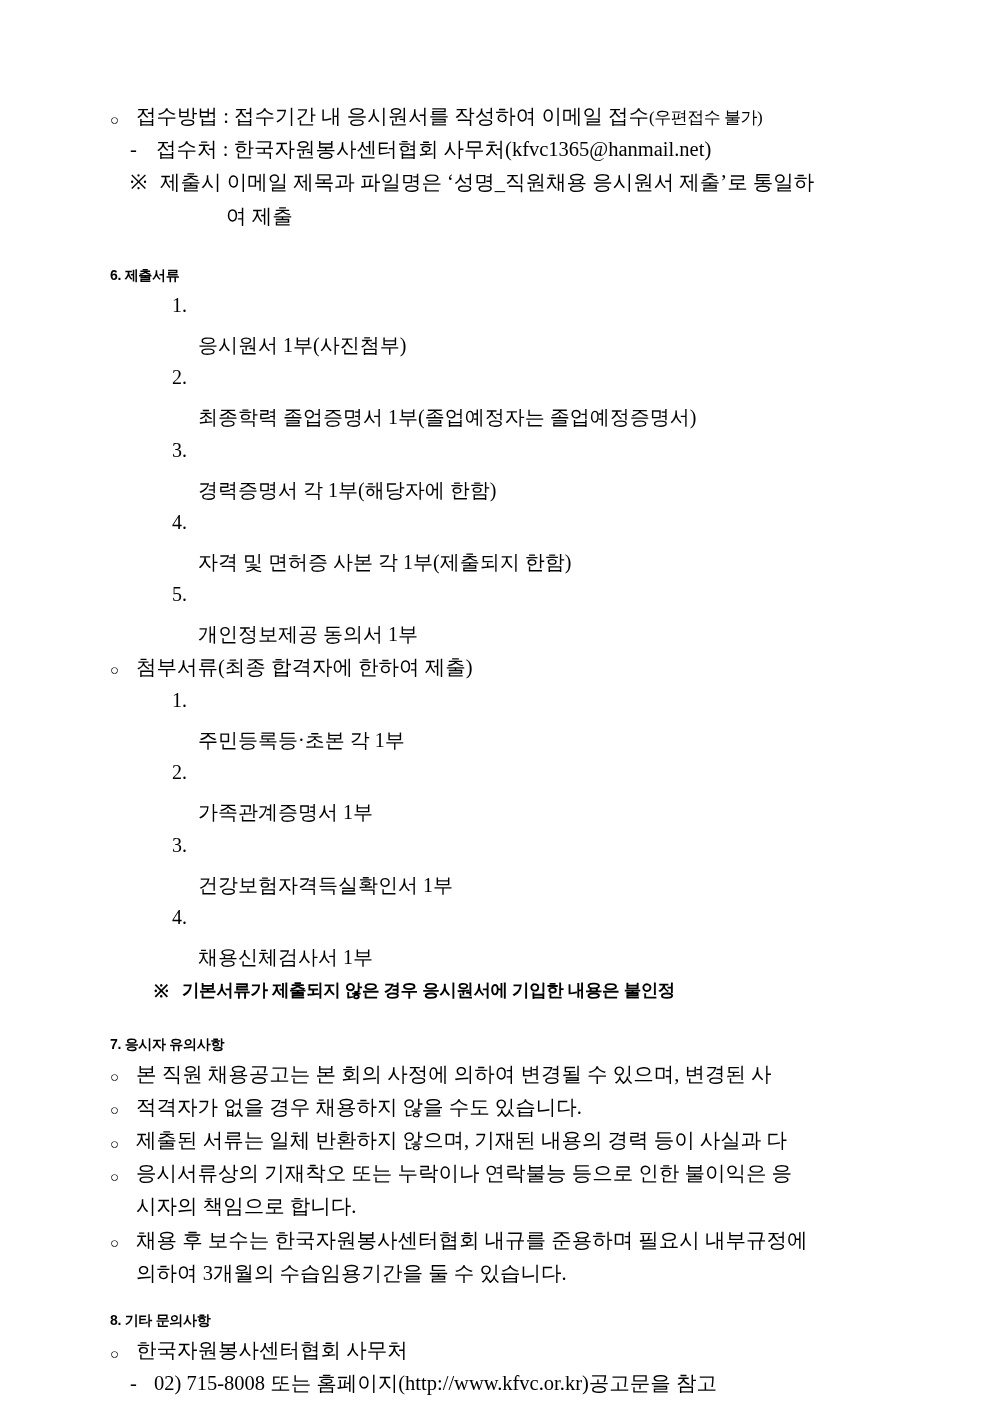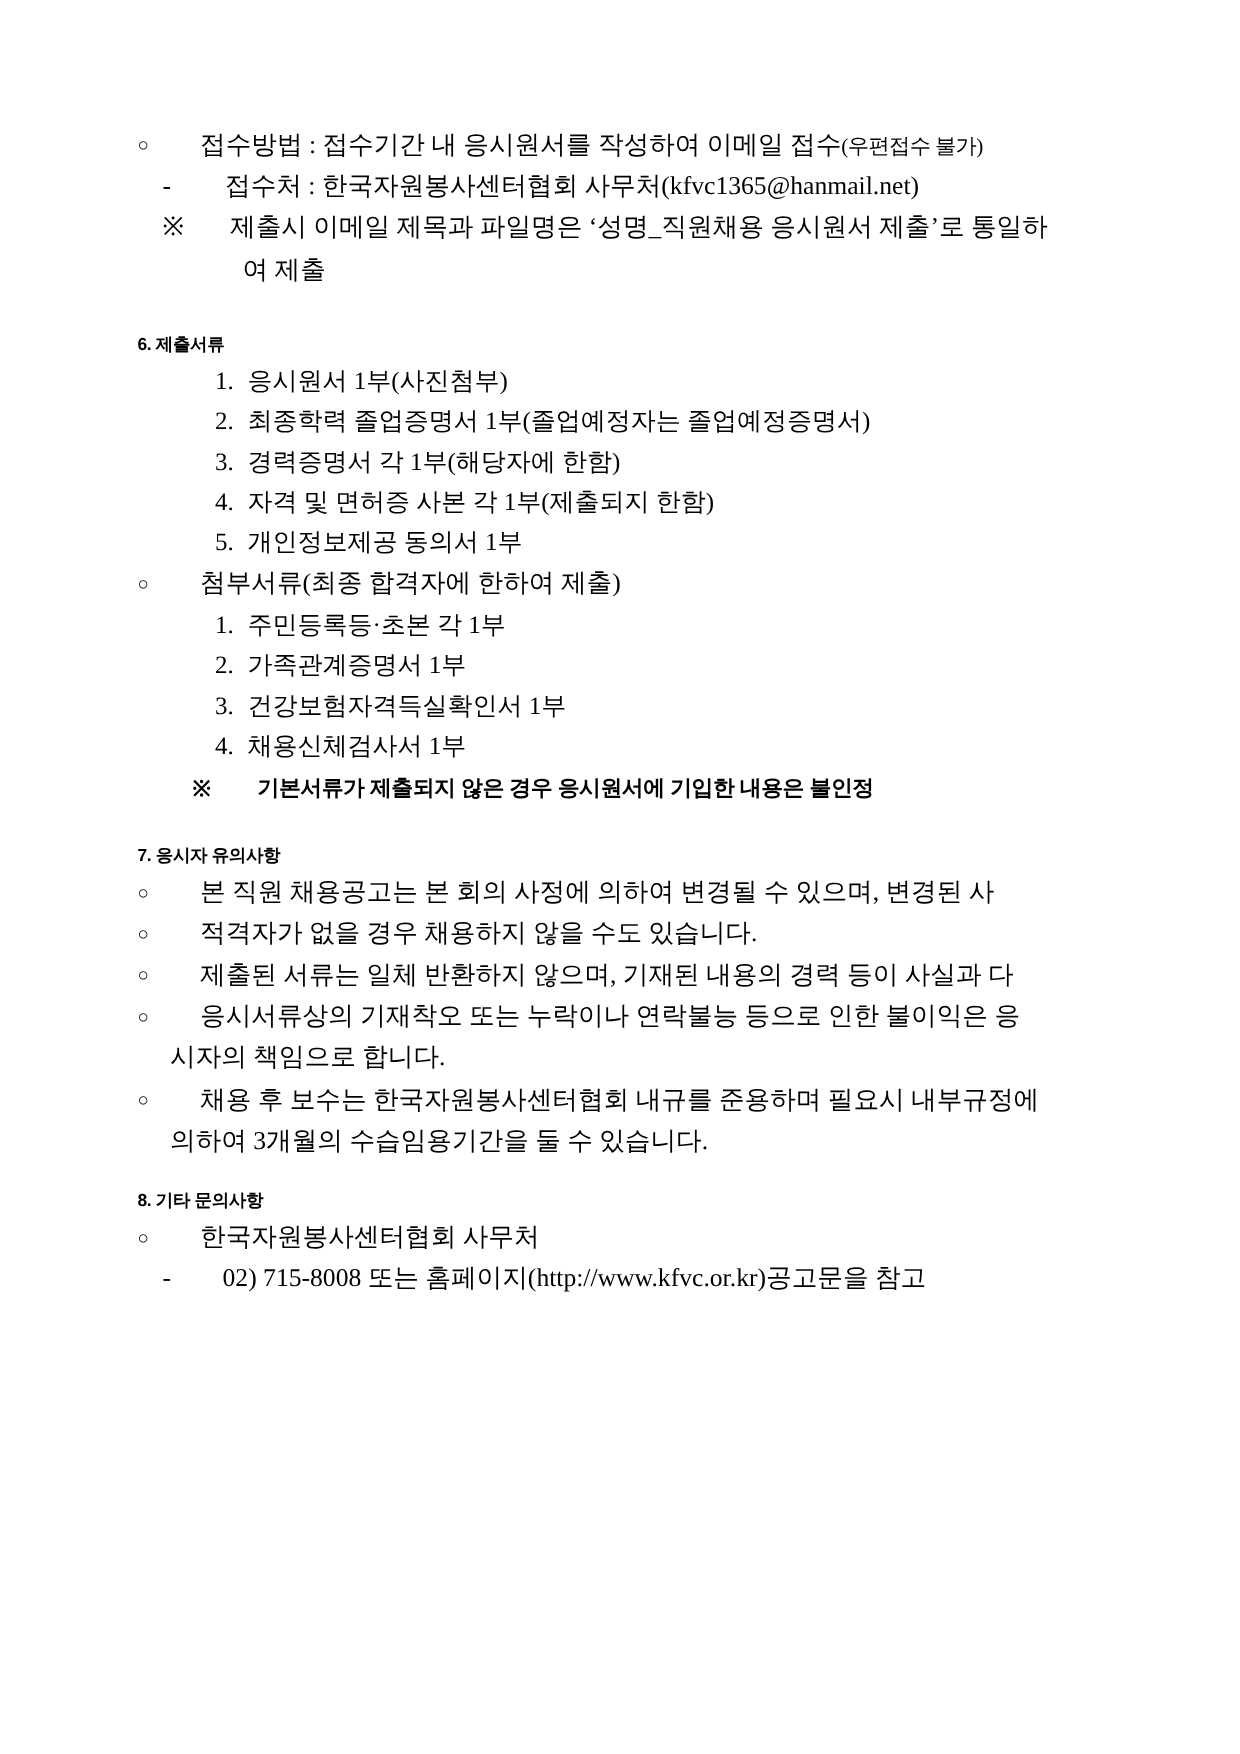--- a/index.html
+++ b/index.html
@@ -26,22 +26,21 @@
     font-family: "Liberation Sans", sans-serif;
     font-weight: bold;
     font-size: 14px;
     letter-spacing: -0.3px;
     margin: 0 0 4px 0;
   }
 
   
   .row {
     display: flex;
-    align-items: flex-start;
-    gap: 24px;
+    align-items: flex-end;
   }
   .bullet {
     flex: 0 0 auto;
     width: 26px;
     text-align: left;
     font-size: 17px;
     line-height: 1.62;
     padding-top: 2px;
   }
   .bullet.circle::before {
@@ -81,20 +80,21 @@
   }
   .numbered .num {
     flex: 0 0 26px;
     font-size: 20px;
     line-height: 1.62;
   }
   .numbered .ntxt {
     flex: 1 1 auto;
     font-size: 20px;
     line-height: 1.62;
+    margin-top: 40px;
   }
   .gap-md { height: 22px; }
   .gap-lg { height: 34px; }
   .cont {
     margin-left: 26px;
   }
 </style>
 </head>
 <body>
 
@@ -110,21 +110,21 @@
     <div class="row indent-1">
       <span class="marker" style="width:26px">-</span>
       <span class="txt">접수처 : 한국자원봉사센터협회 사무처(kfvc1365@hanmail.net)</span>
     </div>
 
     <div class="row indent-1">
       <span class="marker" style="width:30px">※</span>
       <span class="txt">제출시 이메일 제목과 파일명은 ‘성명_직원채용 응시원서 제출’로 통일하</span>
     </div>
     <div class="row">
-      <span class="txt" style="margin-left:84px">여 제출</span>
+      <span class="txt" style="margin-left:116px">여 제출</span>
     </div>
 
   </div>
 
   <div class="gap-lg"></div>
 
   <div>
     <div class="section-heading">6.  제출서류</div>
 
 

